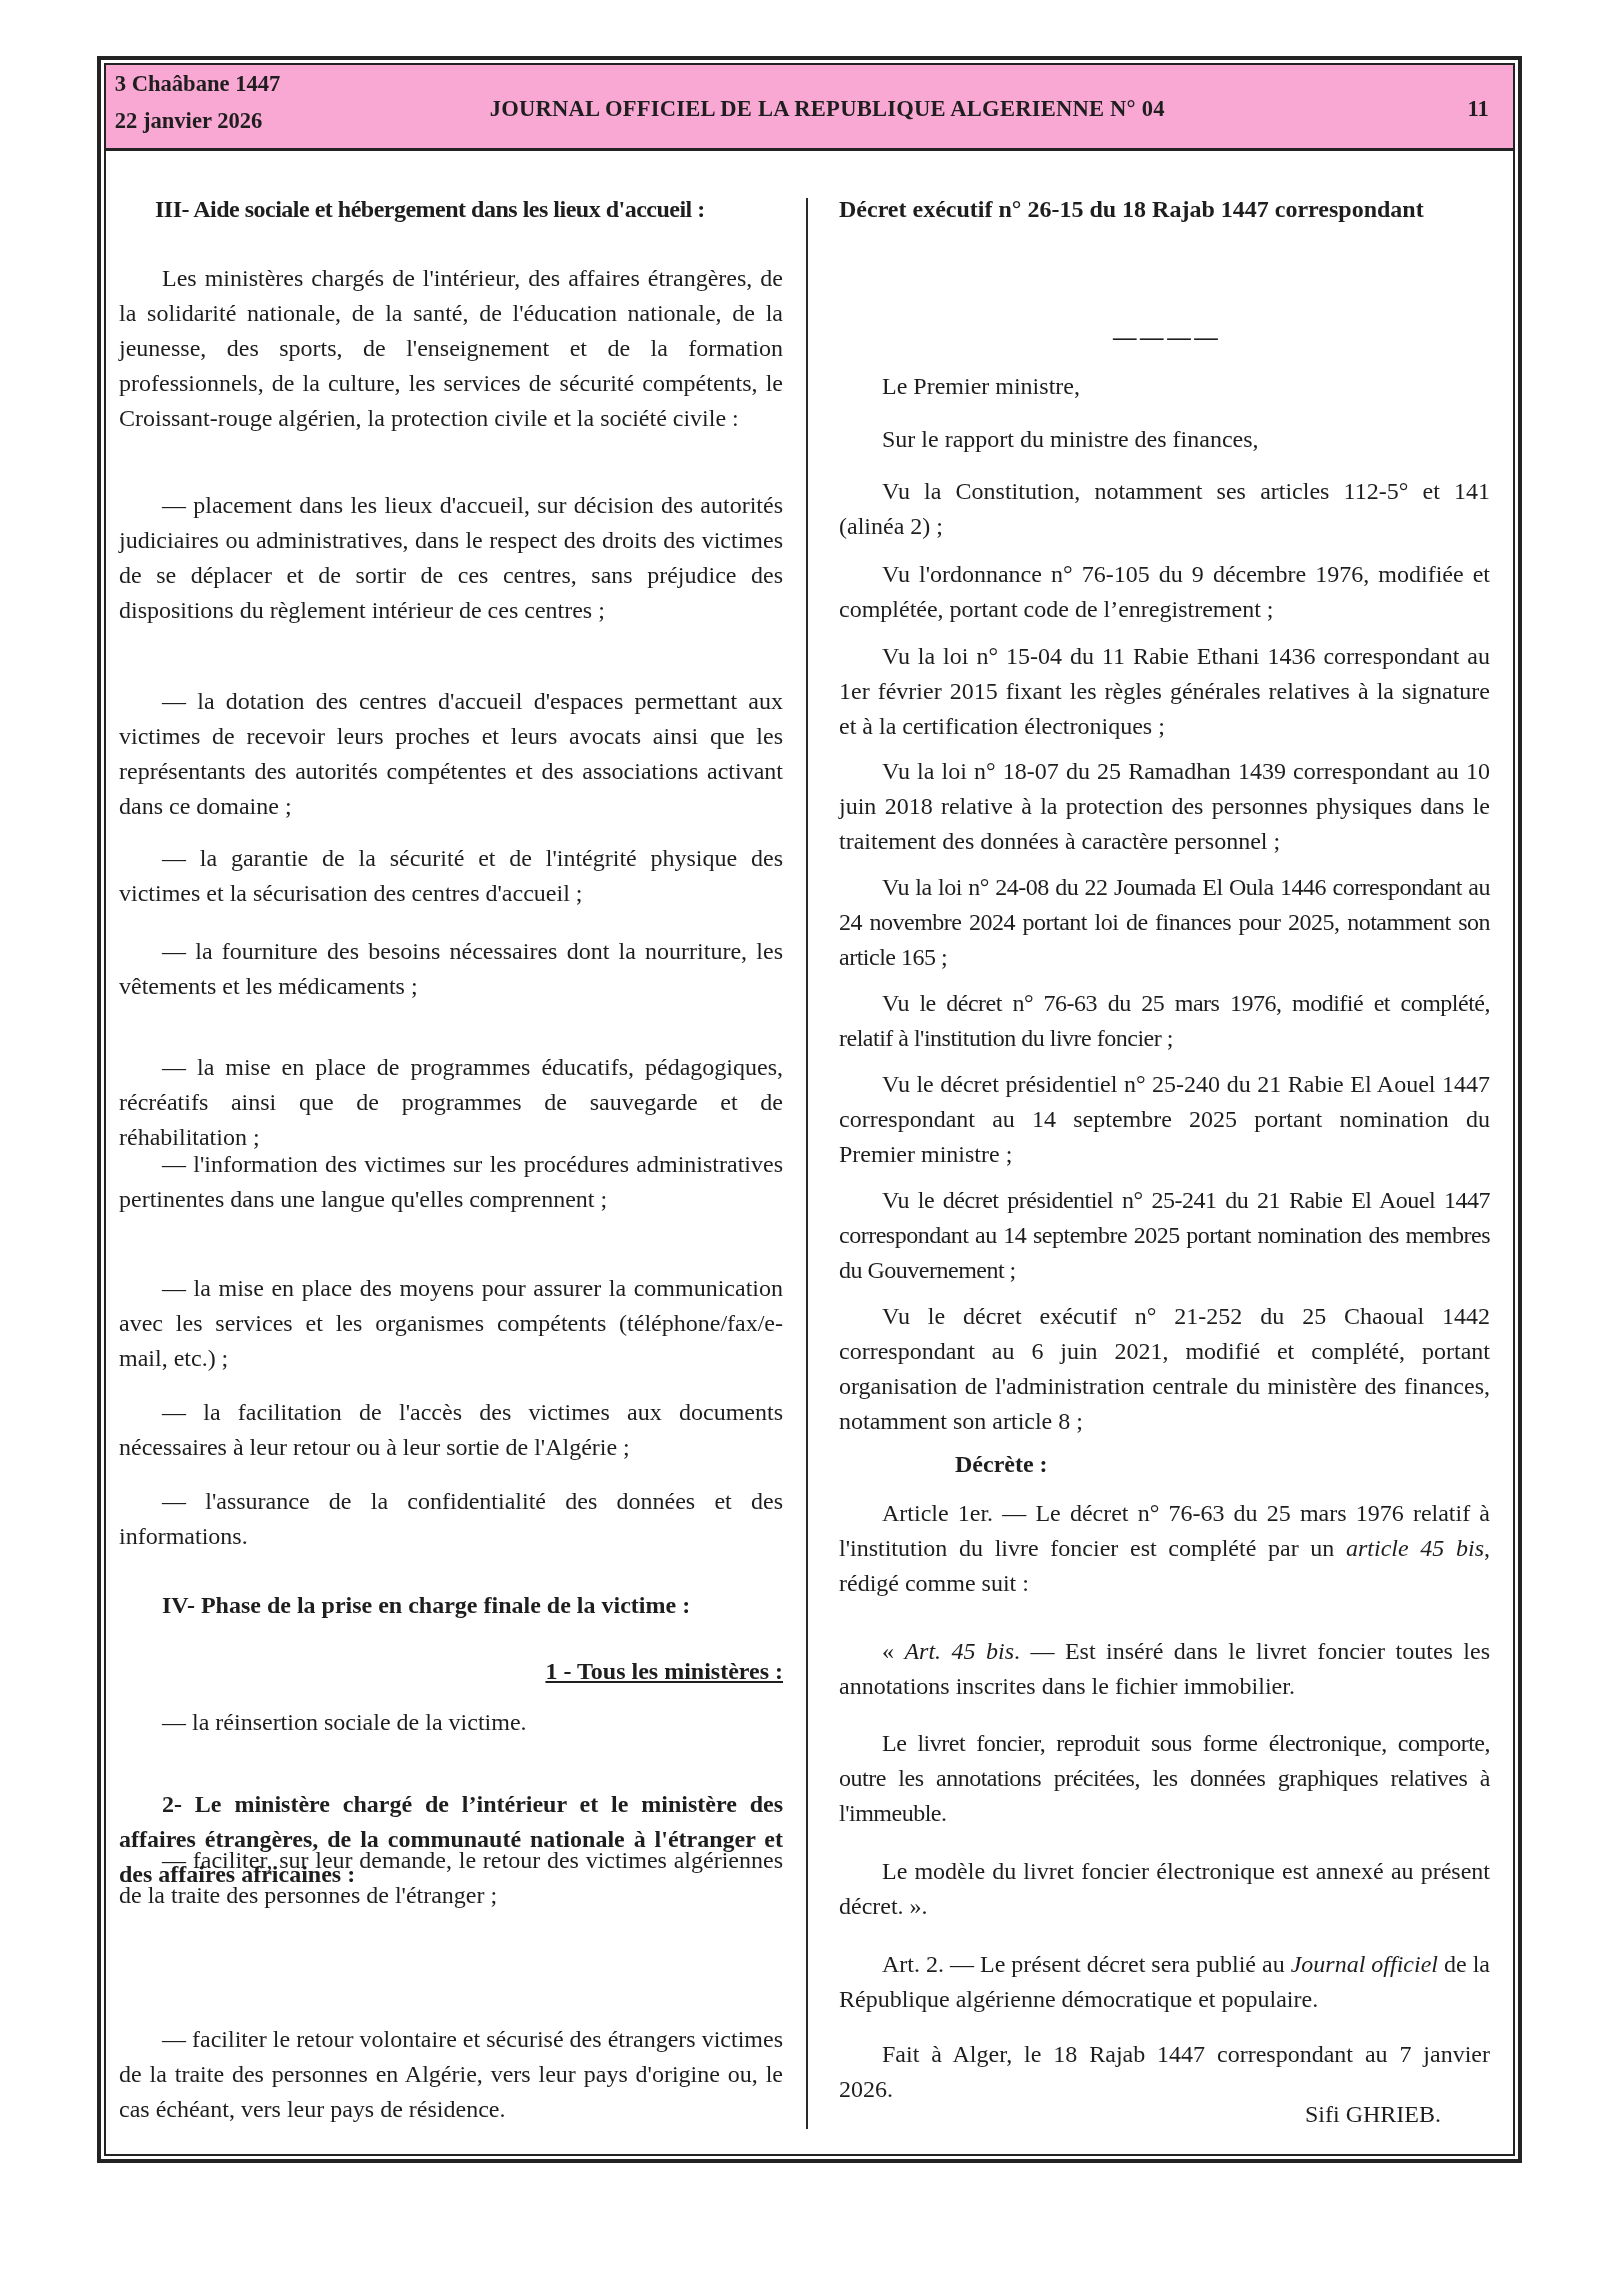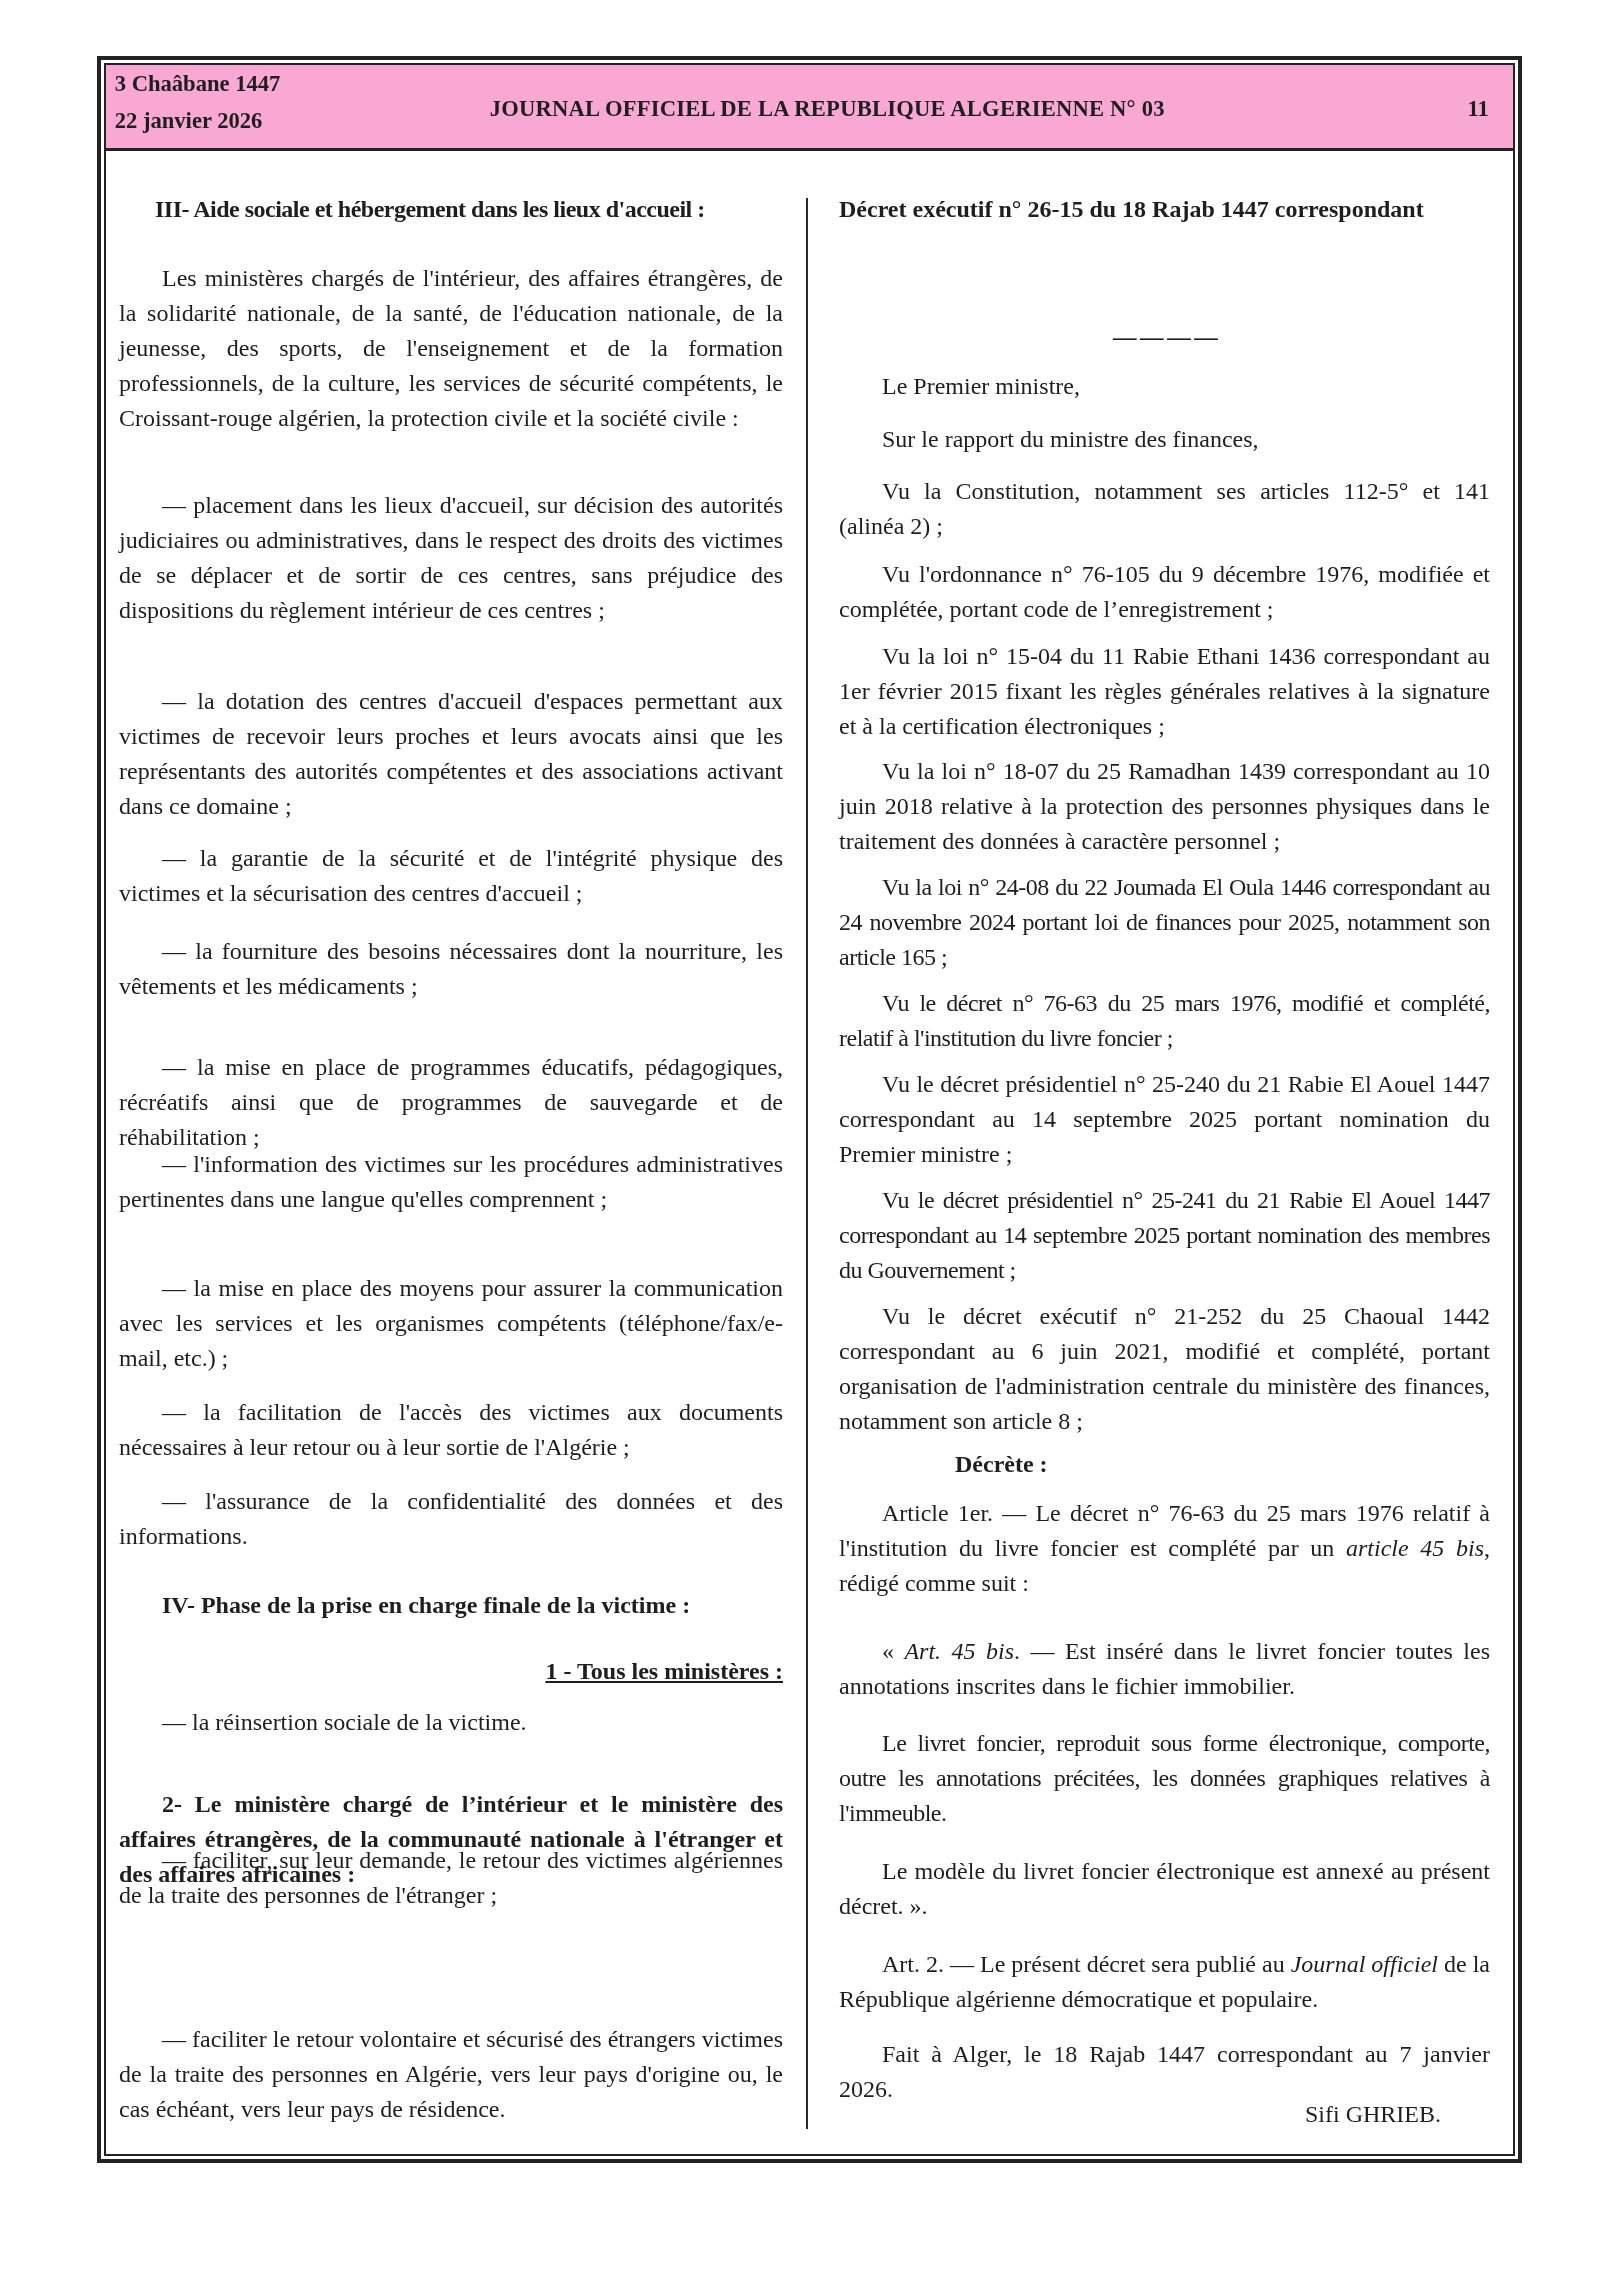--- a/index.html
+++ b/index.html
@@ -40,21 +40,21 @@
   i { font-style: italic; }
 </style>
 </head>
 <body>
 
 <div class="frame-outer">
   <div class="frame-inner">
     <div class="header">
       <div class="hdr-date d1">3 Chaâbane 1447</div>
       <div class="hdr-date d2">22 janvier 2026</div>
-      <div class="hdr-title">JOURNAL OFFICIEL DE LA REPUBLIQUE ALGERIENNE N° 03</div>
+      <div class="hdr-title">JOURNAL OFFICIEL DE LA REPUBLIQUE ALGERIENNE N° 04</div>
       <div class="hdr-page">11</div>
     </div>
   </div>
 </div>
 
 <div class="col-divider"></div>
 
 <div class="blk left bold tight" style="top:192px; padding-left:36px; box-sizing:border-box; text-align:left;">III- Aide sociale et hébergement dans les lieux d'accueil :</div>
 <div class="blk left ind" style="top:261px;">Les ministères chargés de l'intérieur, des affaires étrangères, de la solidarité nationale, de la santé, de l'éducation nationale, de la jeunesse, des sports, de l'enseignement et de la formation professionnels, de la culture, les services de sécurité compétents, le Croissant-rouge algérien, la protection civile et la société civile :</div>
 <div class="blk left ind" style="top:488px;">— placement dans les lieux d'accueil, sur décision des autorités judiciaires ou administratives, dans le respect des droits des victimes de se déplacer et de sortir de ces centres, sans préjudice des dispositions du règlement intérieur de ces centres ;</div>

